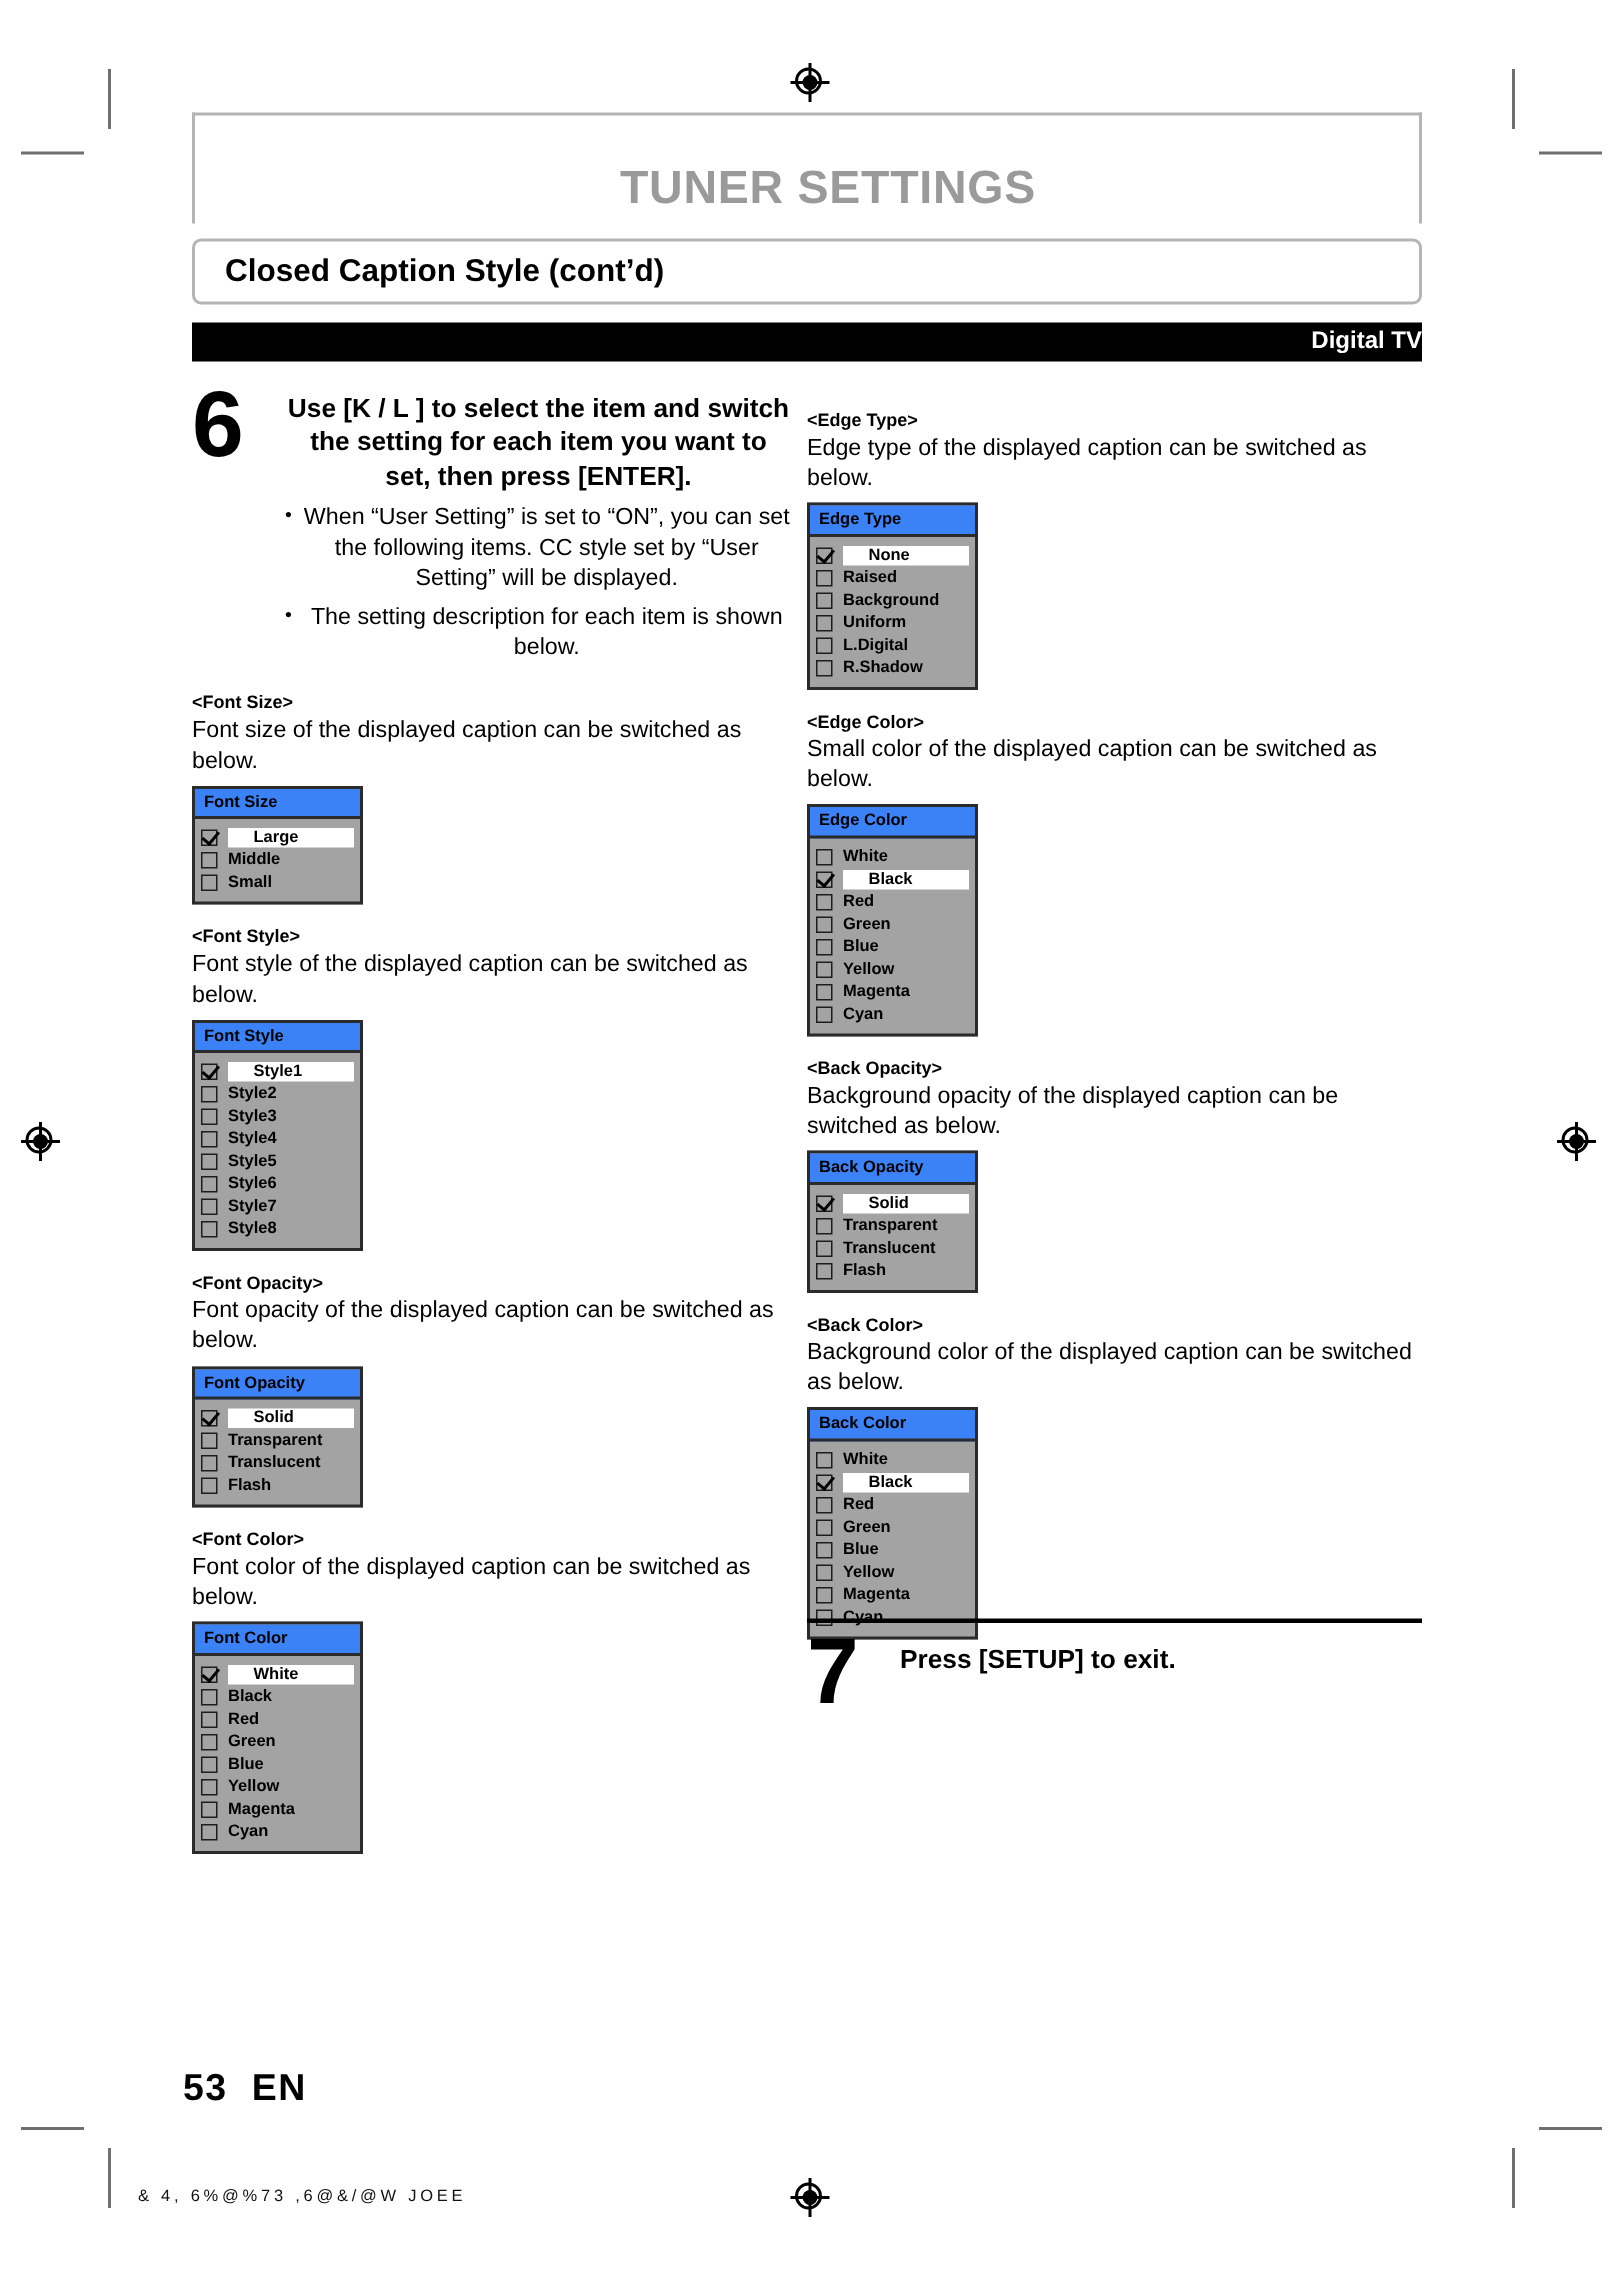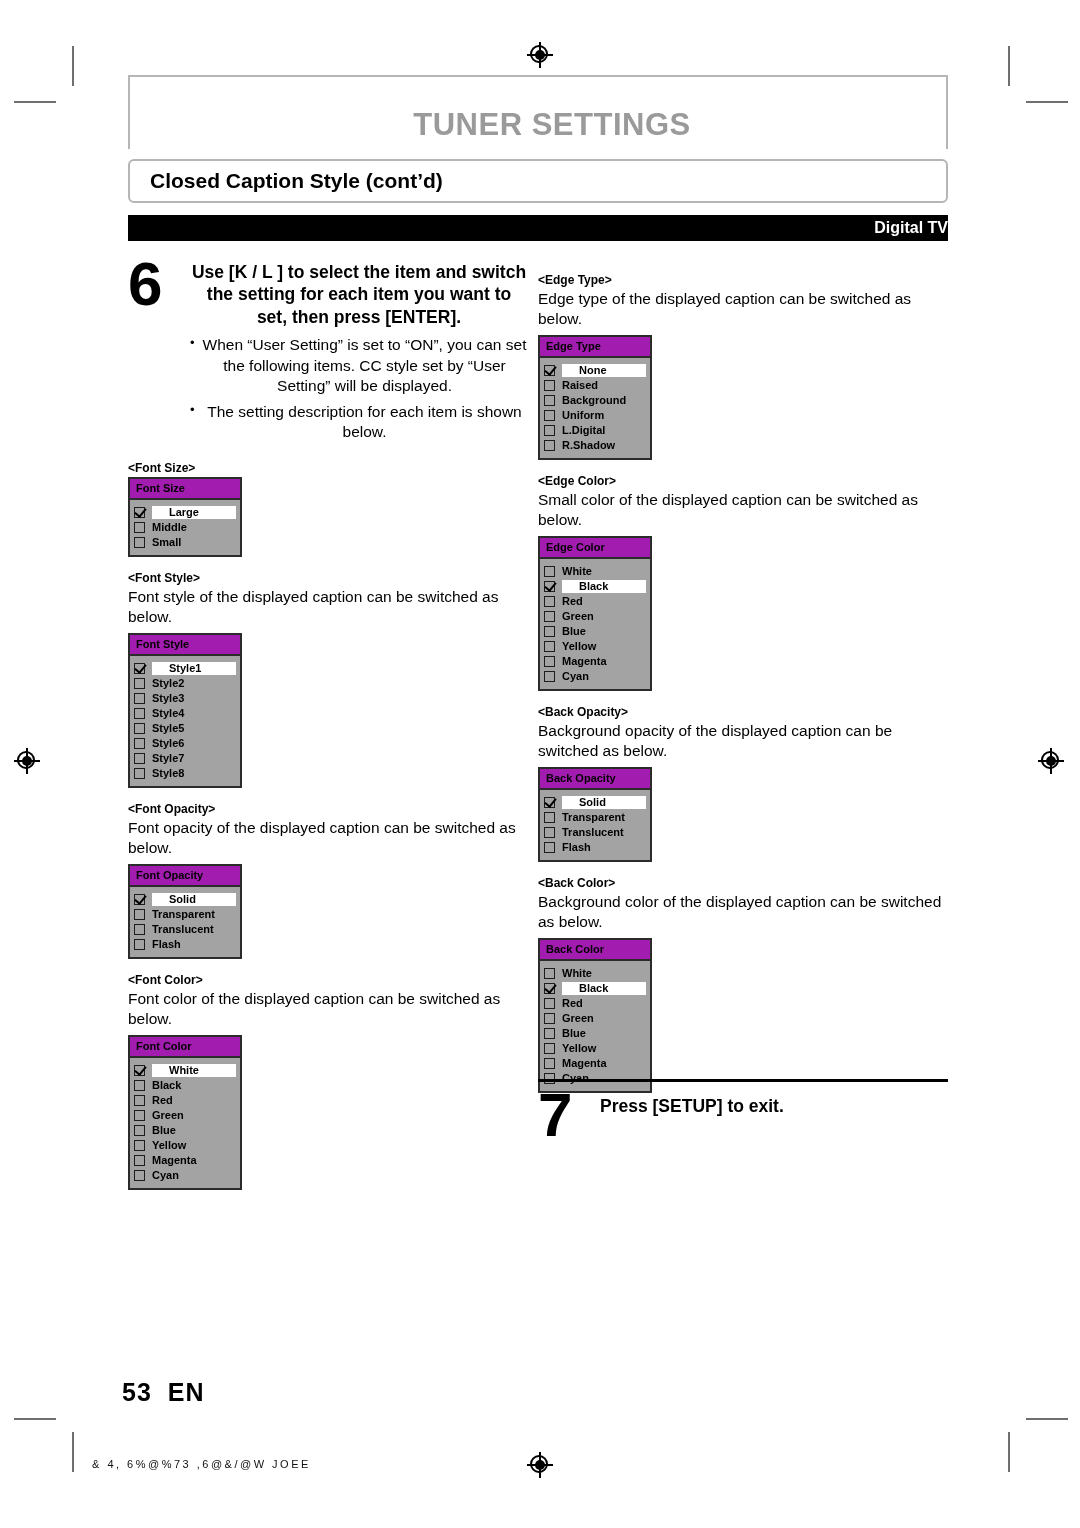--- a/index.html
+++ b/index.html
@@ -165,21 +165,21 @@
     background: #a3a3a3;
     width: 110px;
     box-sizing: content-box;
   }
   .osd-header {
     font-size: 11px;
     font-weight: bold;
     color: #000;
     padding: 3px 5px 3px 6px;
     border-bottom: 2px solid #2b2b2b;
-    background: #a21caf;
+    background: #3b82f6;
     line-height: 1.15;
   }
   .osd-list {
     padding: 5px 4px 5px 4px;
   }
   .osd-row {
     display: flex;
     align-items: center;
     height: 15px;
     margin-bottom: 0px;
@@ -320,20 +320,21 @@
           <ul class="bullets">
             <li>When “User Setting” is set to “ON”, you can set the following items. CC style set by “User Setting” will be displayed.</li>
             <li>The setting description for each item is shown below.</li>
           </ul>
         </div>
       </div>
 
       <div id="left-items-container">
           <div class="item-group">
             <p class="item-label">&lt;Font Size&gt;</p>
+            <p class="item-desc">Font size of the displayed caption can be switched as below.</p>
             <div class="osd">
               <div class="osd-header">Font Size</div>
               <div class="osd-list">
                 <div class="osd-row sel">
                   <span class="osd-check"></span>
                   <span class="osd-text">Large</span>
                 </div>
                 <div class="osd-row">
                   <span class="osd-check"></span>
                   <span class="osd-text">Middle</span>

